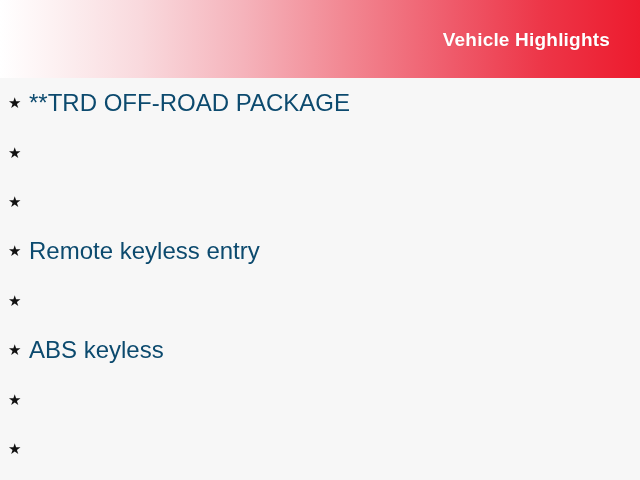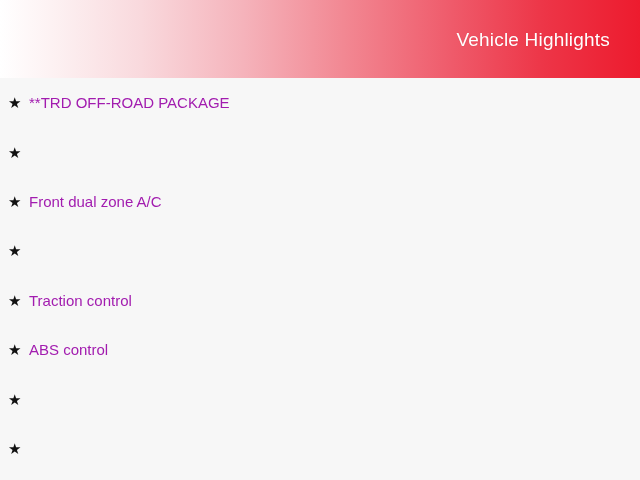--- a/index.html
+++ b/index.html
@@ -35,21 +35,21 @@
     display: flex;
     align-items: center;
     justify-content: flex-end;
     box-sizing: border-box;
     padding-right: 30px;
   }
 
   .header-title {
     color: #ffffff;
     font-size: 19px;
-    font-weight: normal;
+    font-weight: bold;
     letter-spacing: 0.2px;
     line-height: 1;
     white-space: nowrap;
     text-shadow: 0 0 1px rgba(160, 10, 25, 0.25);
   }
 
   
   .highlights-list {
     position: absolute;
     top: 78px;
@@ -74,22 +74,22 @@
     display: inline-block;
     width: 21px;
     flex: 0 0 21px;
     color: #111111;
     font-size: 15px;
     line-height: 1;
     text-align: left;
   }
 
   .highlight-label {
-    color: #a21caf;
-    font-size: 15px;
+    color: #0c4a6e;
+    font-size: 24px;
     line-height: 1.15;
     white-space: nowrap;
   }
 </style>
 </head>
 <body>
 
 <div class="panel">
 
   <div class="header-band">
@@ -102,35 +102,34 @@
       <span class="star-icon">★</span>
       <span class="highlight-label">**TRD OFF-ROAD PACKAGE</span>
     </li>
 
     <li class="highlight-item">
       <span class="star-icon">★</span>
     </li>
 
     <li class="highlight-item">
       <span class="star-icon">★</span>
-      <span class="highlight-label">Front dual zone A/C</span>
+    </li>
+
+    <li class="highlight-item">
+      <span class="star-icon">★</span>
+      <span class="highlight-label">Remote keyless entry</span>
     </li>
 
     <li class="highlight-item">
       <span class="star-icon">★</span>
     </li>
 
     <li class="highlight-item">
       <span class="star-icon">★</span>
-      <span class="highlight-label">Traction control</span>
-    </li>
-
-    <li class="highlight-item">
-      <span class="star-icon">★</span>
-      <span class="highlight-label">ABS control</span>
+      <span class="highlight-label">ABS keyless</span>
     </li>
 
     <li class="highlight-item">
       <span class="star-icon">★</span>
     </li>
 
     <li class="highlight-item">
       <span class="star-icon">★</span>
     </li>
 

